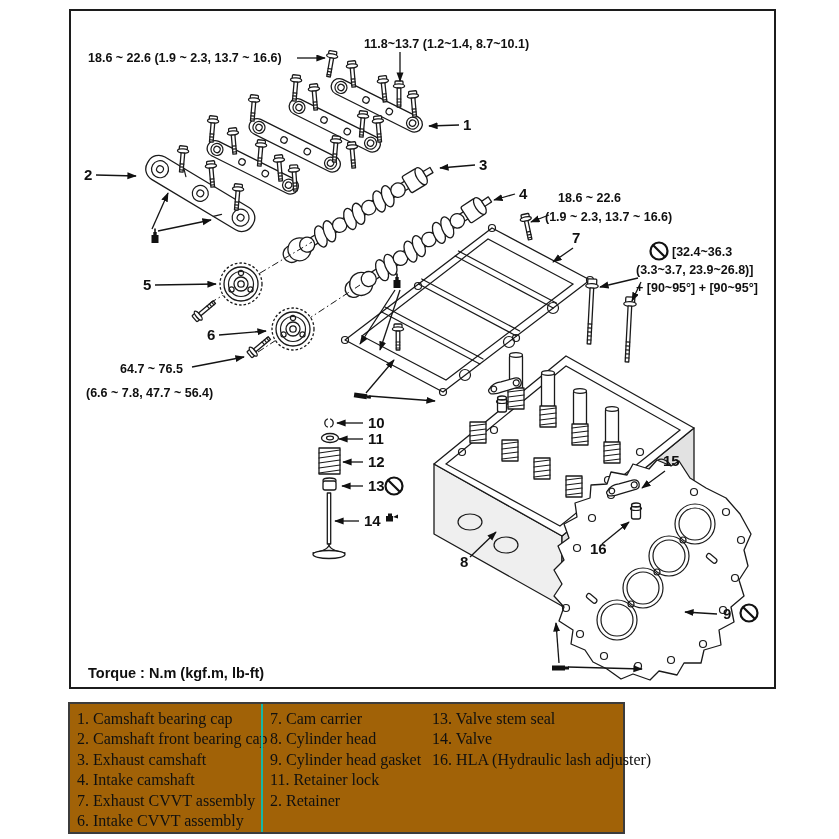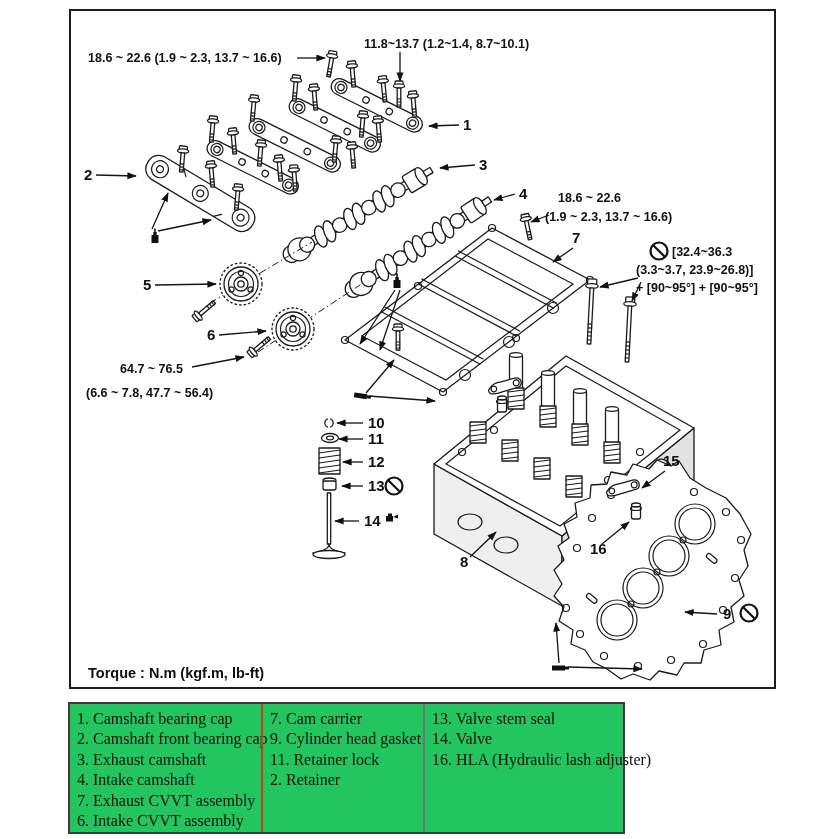--- a/index.html
+++ b/index.html
@@ -12,26 +12,26 @@
   .ptg{fill:#efefef;stroke:#1a1a1a;stroke-width:1.3;stroke-linejoin:round;}
   .ptd{fill:#e2e2e2;stroke:#1a1a1a;stroke-width:1.3;stroke-linejoin:round;}
   .blk{fill:#111;stroke:none;}
   .ld{stroke:#141414;stroke-width:1.3;fill:none;}
   .dd{stroke:#1a1a1a;stroke-width:1;fill:none;stroke-dasharray:7 3 1.5 3;}
   .tq{font:bold 12.5px "Liberation Sans",sans-serif;fill:#101010;}
   .co{font:bold 15px "Liberation Sans",sans-serif;fill:#101010;}
   .note{font:bold 14.5px "Liberation Sans",sans-serif;fill:#101010;}
   
   .legend{position:absolute;left:68px;top:702px;width:557px;height:132px;display:flex;
-          border:2px solid #3c3c3c;box-sizing:border-box;background:#22c55e;
+          border:2px solid #3c3c3c;box-sizing:border-box;background:#a16207;
           font-family:"Liberation Serif",serif;font-size:16px;color:#101010;}
   .legend .col{box-sizing:border-box;padding:5px 2px 0 7px;white-space:nowrap;overflow:visible;}
   .legend .c1{width:191px;}
-  .legend .c2{width:172px;border-left:2px solid #c2410c;}
-  .legend .c3{width:209px;border-left:2px solid #737373;}
+  .legend .c2{width:172px;border-left:2px solid #14b8a6;}
+  .legend .c3{width:209px;border-left:2px solid #a16207;}
   .legend .row{height:20.4px;line-height:20.4px;}
 </style>
 </head>
 <body>
 
 <div class="page">
 
 <svg width="839" height="839" viewBox="0 0 839 839">
   <defs>
     <marker id="arr" markerWidth="10" markerHeight="8" refX="8.6" refY="3.5" orient="auto" markerUnits="userSpaceOnUse">
@@ -395,20 +395,21 @@
   <div class="col c1">
     <div class="row">1. Camshaft bearing cap</div>
     <div class="row">2. Camshaft front bearing cap</div>
     <div class="row">3. Exhaust camshaft</div>
     <div class="row">4. Intake camshaft</div>
     <div class="row">7. Exhaust CVVT assembly</div>
     <div class="row">6. Intake CVVT assembly</div>
   </div>
   <div class="col c2">
     <div class="row">7. Cam carrier</div>
+    <div class="row">8. Cylinder head</div>
     <div class="row">9. Cylinder head gasket</div>
     <div class="row">11. Retainer lock</div>
     <div class="row">2. Retainer</div>
   </div>
   <div class="col c3">
     <div class="row">13. Valve stem seal</div>
     <div class="row">14. Valve</div>
     <div class="row">16. HLA (Hydraulic lash adjuster)</div>
   </div>
 </div>

